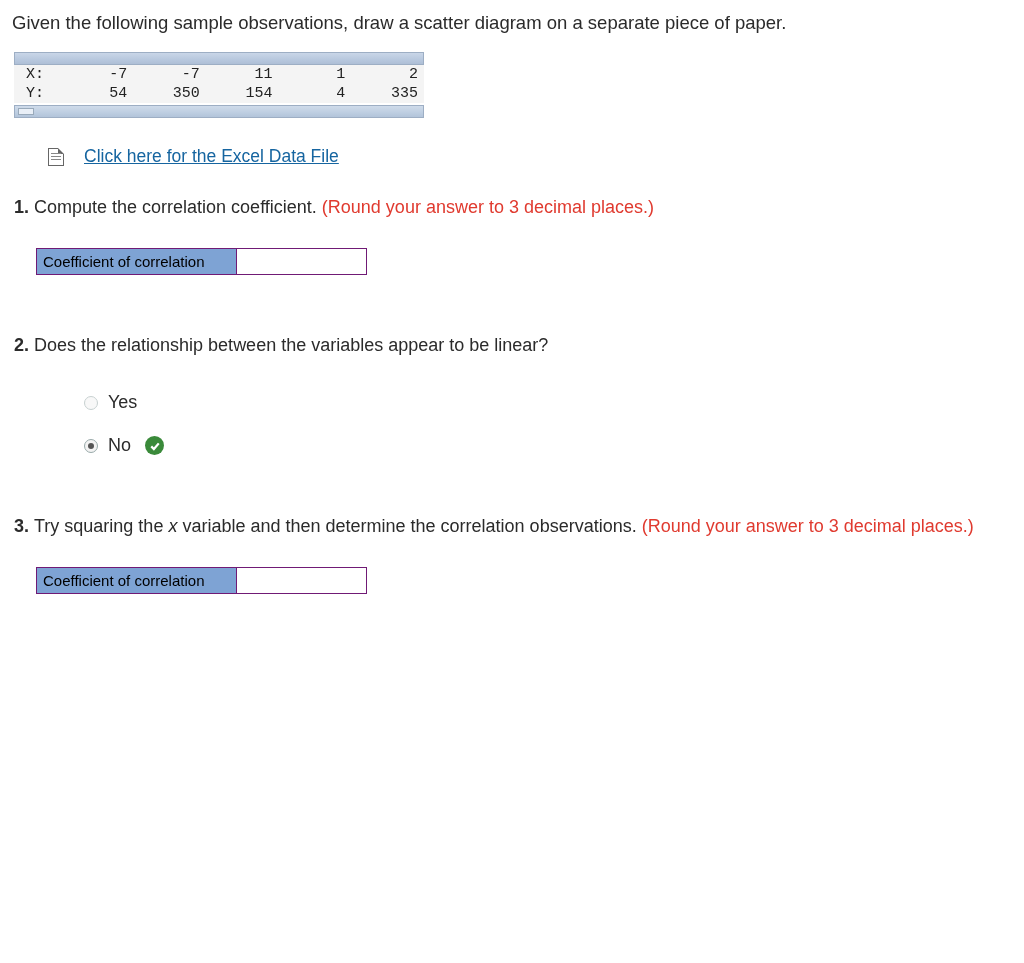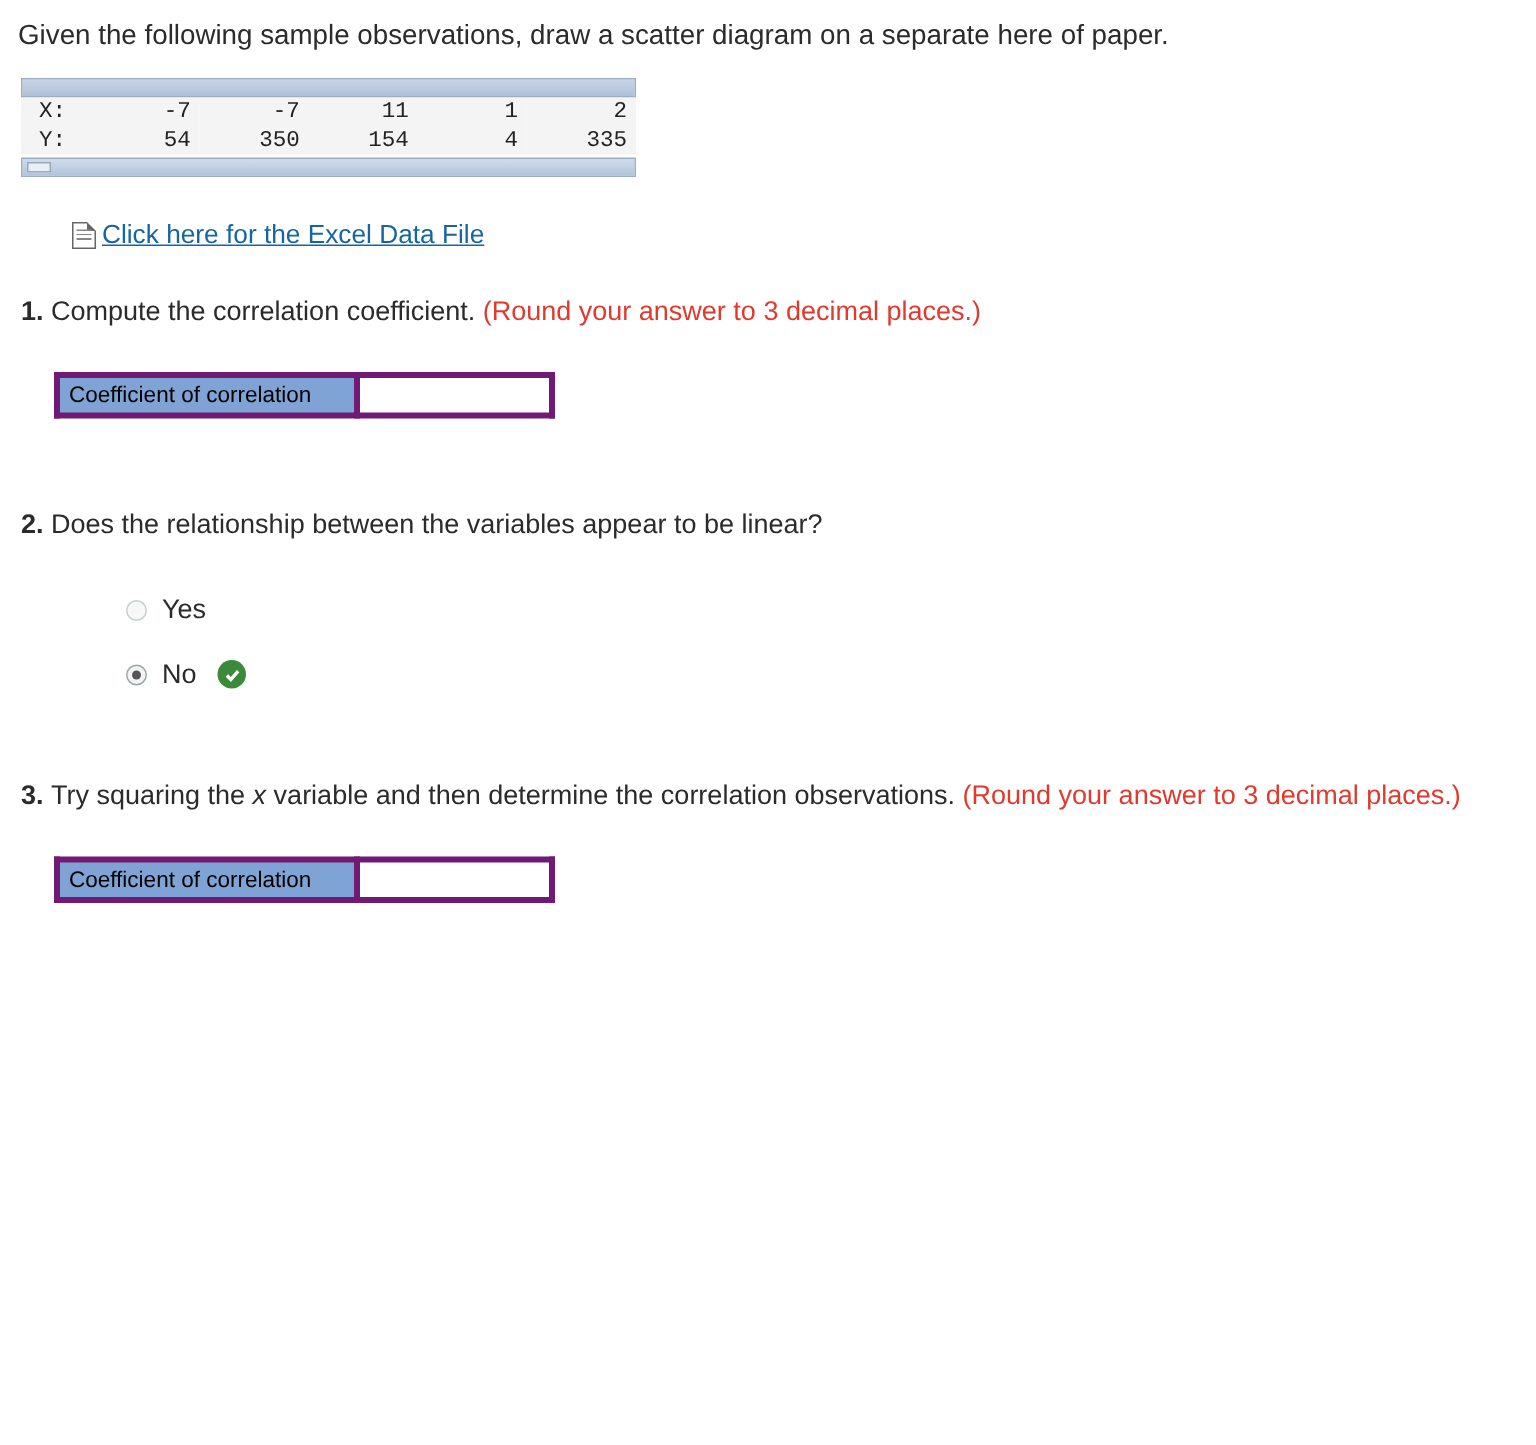--- a/index.html
+++ b/index.html
@@ -38,42 +38,42 @@
     margin-top:2px;
     background: linear-gradient(#cfdbea,#bfcfe2 55%,#b2c4da);
     border:1px solid #9daec4;
     position:relative;
   }
   .data-table-bot::before{
     content:"";
     position:absolute; left:3px; top:2px; bottom:2px; width:14px;
     background:#e9eff7; border:1px solid #9ab;
   }
-  .excel-link-row { margin: 28px 0 30px 0; display:flex; align-items:center; gap:4px;padding-left:36px;}
+  .excel-link-row { margin: 28px 0 30px 0; display:flex; align-items:center; gap:20px;padding-left:36px;}
   .file-icon {
     width:16px; height:18px; display:inline-block; position:relative;
     border:1px solid #666; background:#fff;
   }
   .file-icon::before{
     content:""; position:absolute; right:-1px; top:-1px; width:0;height:0;
     border-top:6px solid #fff; border-left:6px solid #666;
   }
   .file-icon::after{
     content:""; position:absolute; left:2px; top:4px; right:2px; height:8px;
     background: repeating-linear-gradient(#888 0 1px, transparent 1px 3px);
   }
   a.excel { color:#1665a0; text-decoration: underline; font-size:17.5px;}
   ol.qlist { padding-left: 22px; margin:0;}
   ol.qlist > li { margin: 10px 0 60px 0; font-size:18px; color:#2b2b2b;}
   ol.qlist > li::marker { font-weight:700; }
   ol.qlist > li > .qtext { display:inline; }
   .red { color:#e03a2f; font-weight:400; }
   .ans-table { margin: 30px 0 0 2px; border-collapse: collapse; }
   .ans-table td {
-    border:4px solid #701a75;
+    border:1px solid #701a75;
     font-size:15px;
     height:26px;
   }
   .ans-table td.label { background:#7ea3d4; color:#000; padding:2px 6px; width:200px;}
   .ans-table td.input { width:130px; background:#fff;}
   .ans-table td.input input{
     width:100%; height:100%; border:none; outline:none; padding:2px 6px; font-size:15px;
   }
   .radio-group { margin: 36px 0 0 50px; }
   .radio-row { display:flex; align-items:center; gap:10px; margin:22px 0; font-size:18px;}
@@ -87,21 +87,21 @@
     width:19px;height:19px;border-radius:50%; background:#3a8a3a; display:inline-flex;
     align-items:center; justify-content:center; margin-left:4px;
   }
   .check-badge svg{ width:12px;height:12px; fill:none; stroke:#fff; stroke-width:3;}
   .xital{ font-style: italic; }
   .q3space{ margin-bottom:20px !important;}
 </style>
 </head>
 <body>
 
-<div class="intro">Given the following sample observations, draw a scatter diagram on a separate here of paper.</div>
+<div class="intro">Given the following sample observations, draw a scatter diagram on a separate piece of paper.</div>
 
 <div class="data-table-wrap">
   <div class="data-table-top"></div>
   <table class="data">
     <tbody>
         <tr>
       <td class="lab">X:</td>
       <td class="c">-7</td>
       <td class="c">-7</td>
       <td class="c">11</td>

